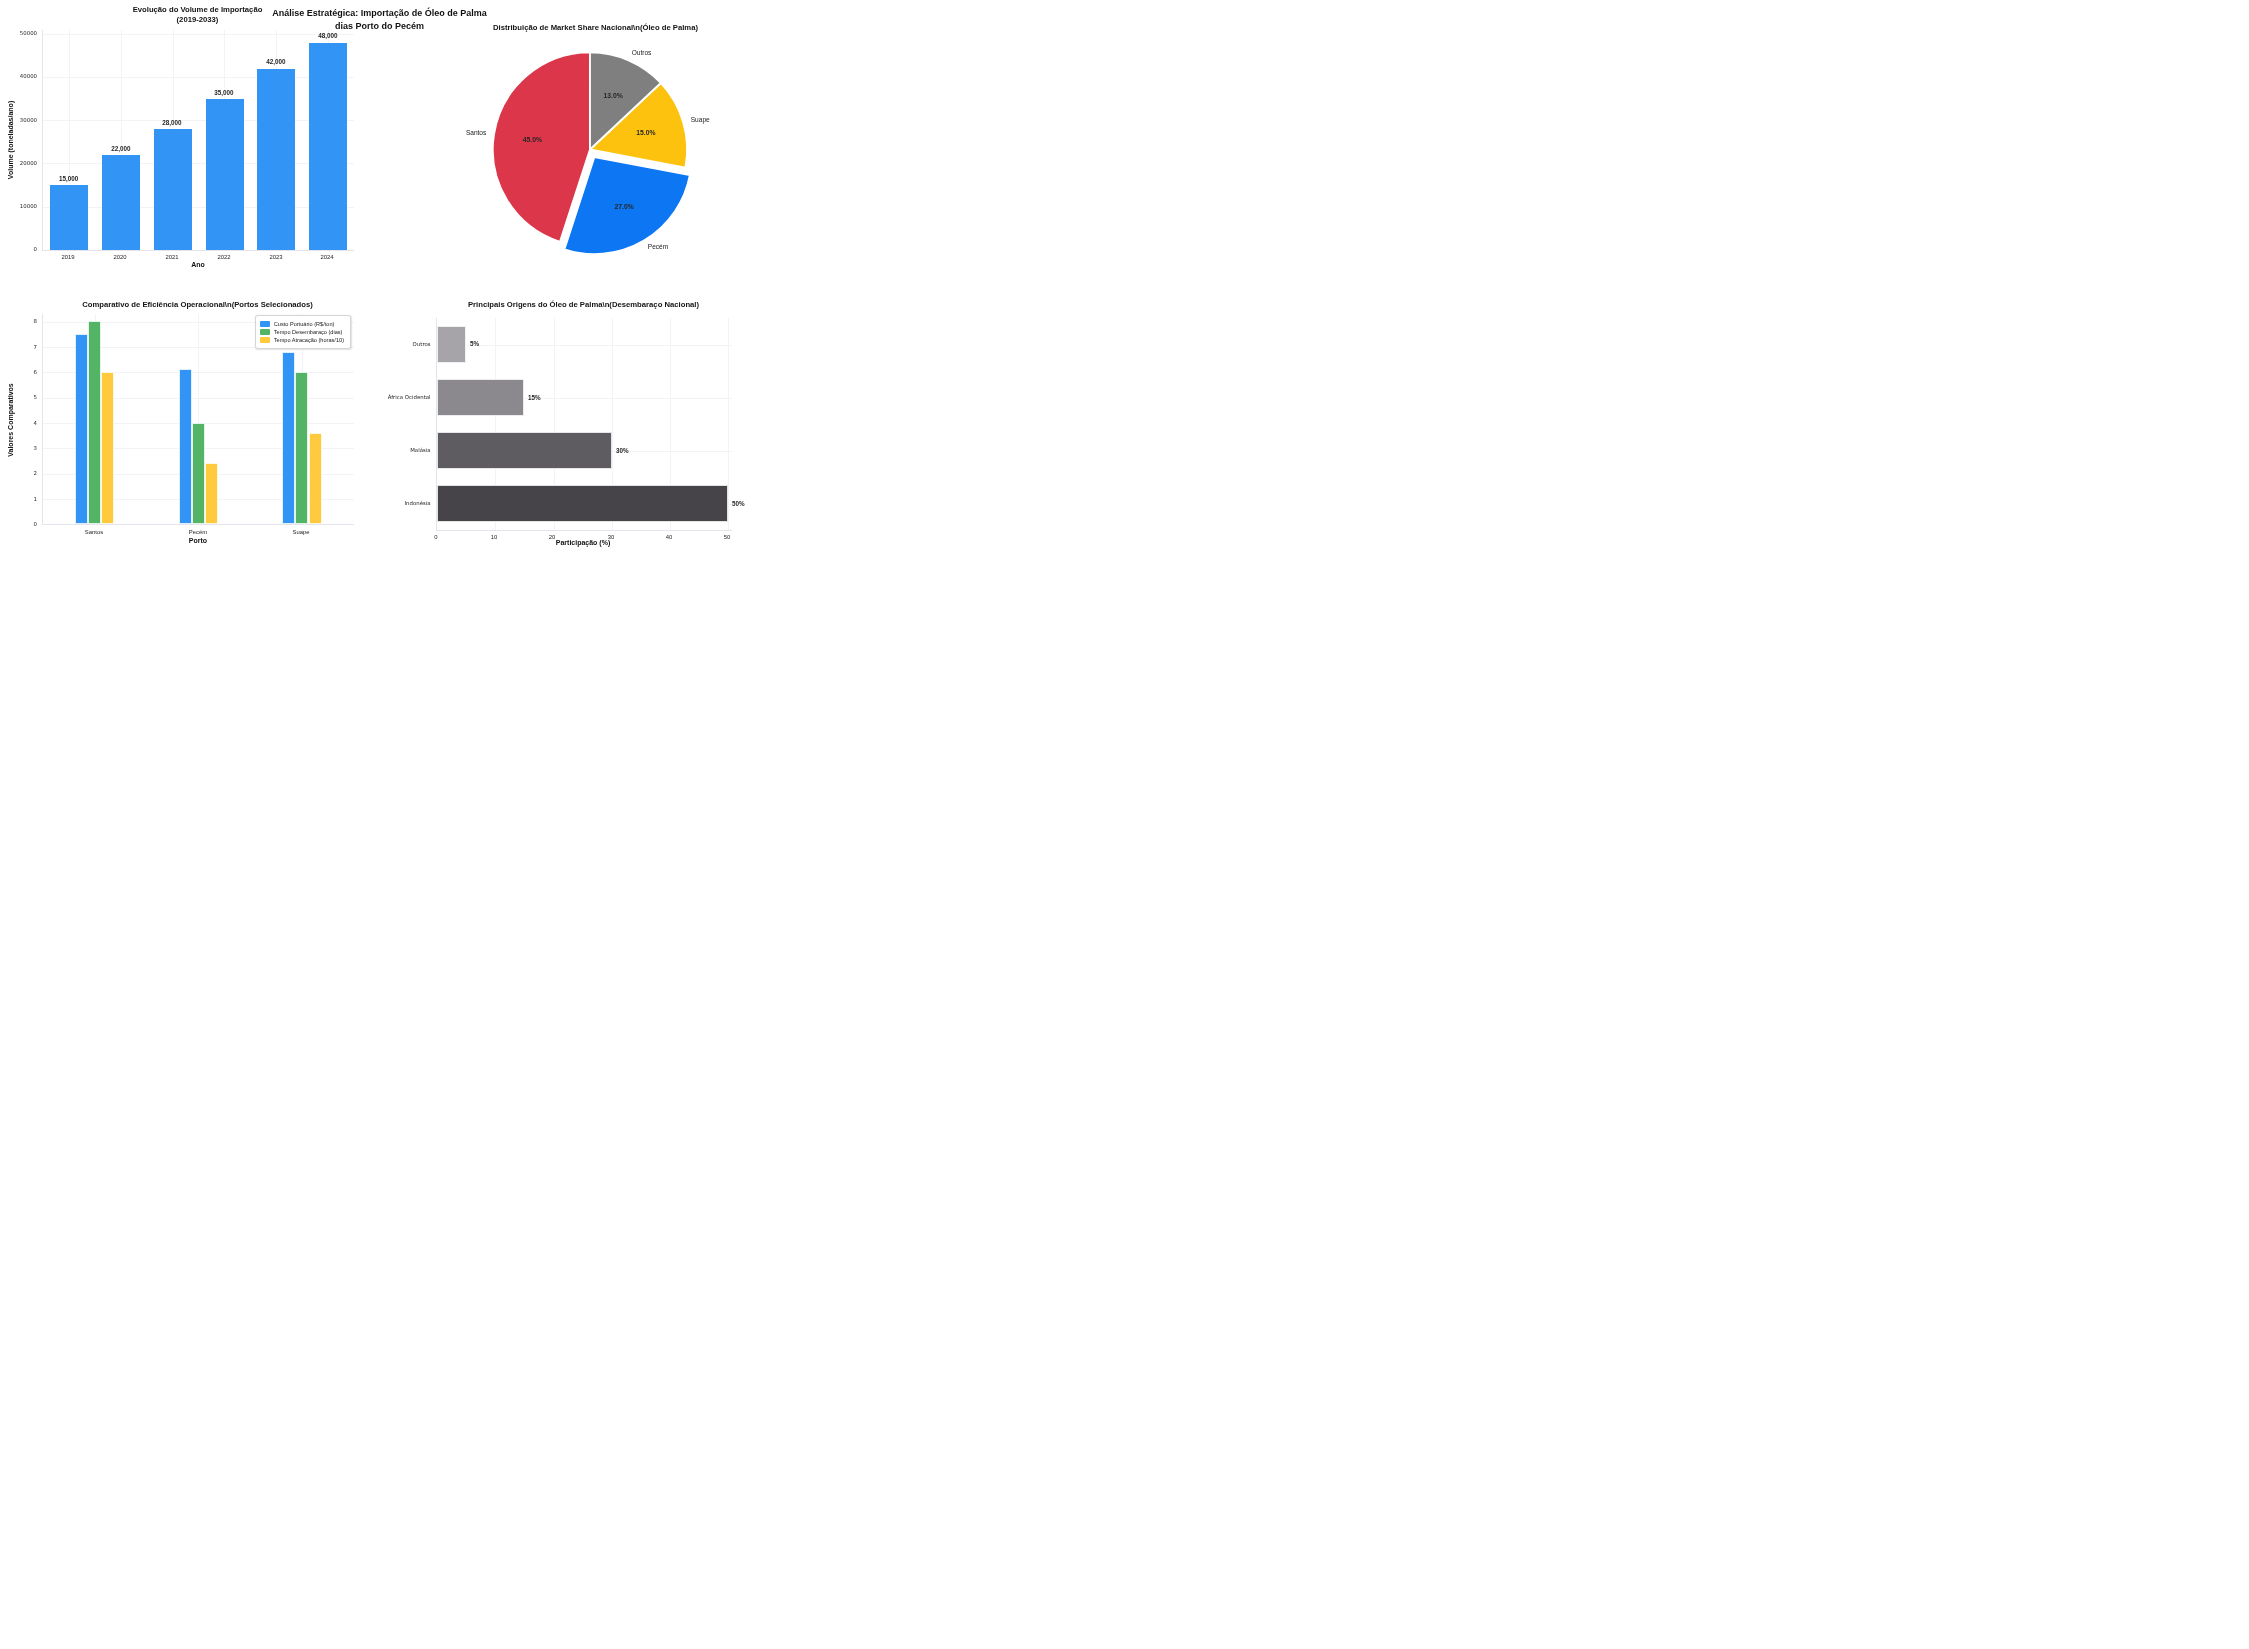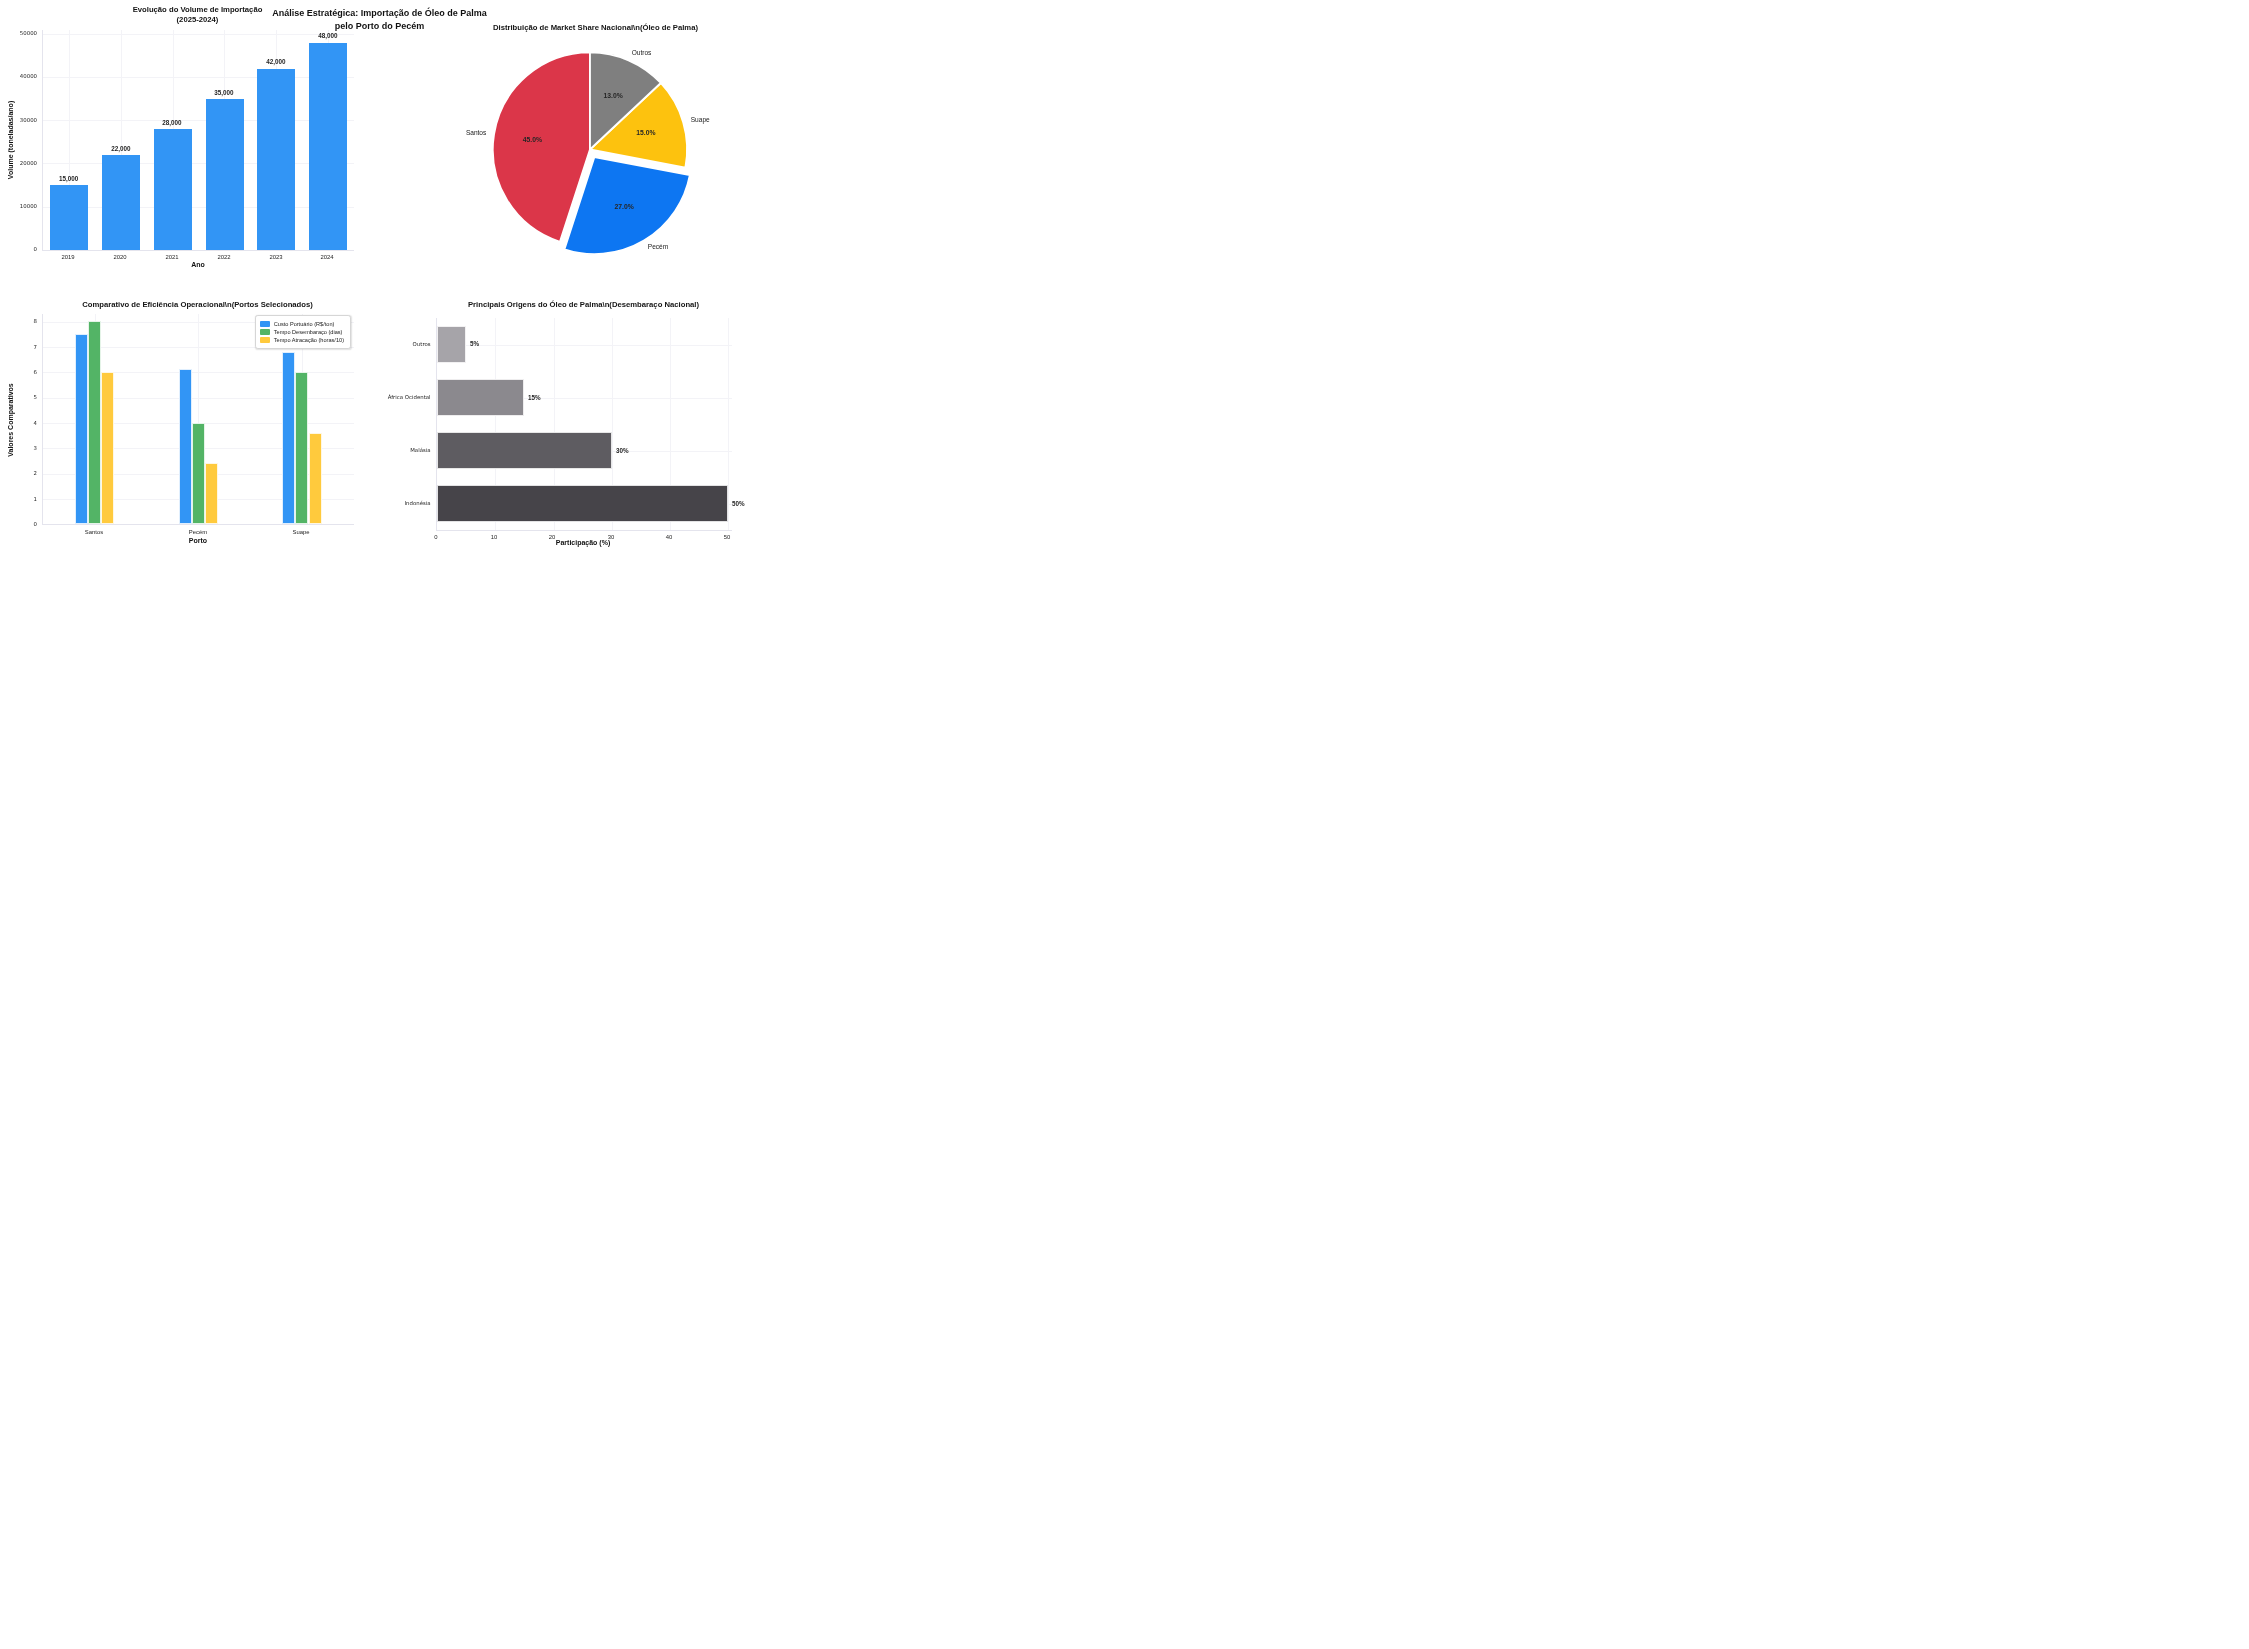--- a/index.html
+++ b/index.html
@@ -39,24 +39,24 @@
   .pie-name{font-size:14px;fill:#1b1b1b;}
   .pie-pct{font-size:14.5px;font-weight:bold;fill:#262626;}
   .hcat{position:absolute;text-align:right;}
   .hpct{position:absolute;font-size:6.3px;font-weight:bold;color:#262626;}
 </style>
 </head>
 <body>
 
 <div class="figure">
   <div class="suptitle">Análise Estratégica: Importação de Óleo de Palma
-pelo Porto do Pecém</div>
+dias Porto do Pecém</div>
   <section class="quad q-tl" id="chart-volume">
       <div class="ctitle" style="left: 42px; width: 311px; top: 4.7px;">Evolução do Volume de Importação
-(2025-2024)</div>
+(2019-2033)</div>
       <div class="plot" style="left: 42px; top: 30px; width: 311px; height: 220px;">
         <div class="grid gh" style="top: 177px;"></div>
         <div class="grid gh" style="top: 133px;"></div>
         <div class="grid gh" style="top: 90px;"></div>
         <div class="grid gh" style="top: 47px;"></div>
         <div class="grid gh" style="top: 3.9px;"></div>
         <div class="grid gv" style="left: 26px;"></div>
         <div class="grid gv" style="left: 78px;"></div>
         <div class="grid gv" style="left: 130px;"></div>
         <div class="grid gv" style="left: 181px;"></div>

